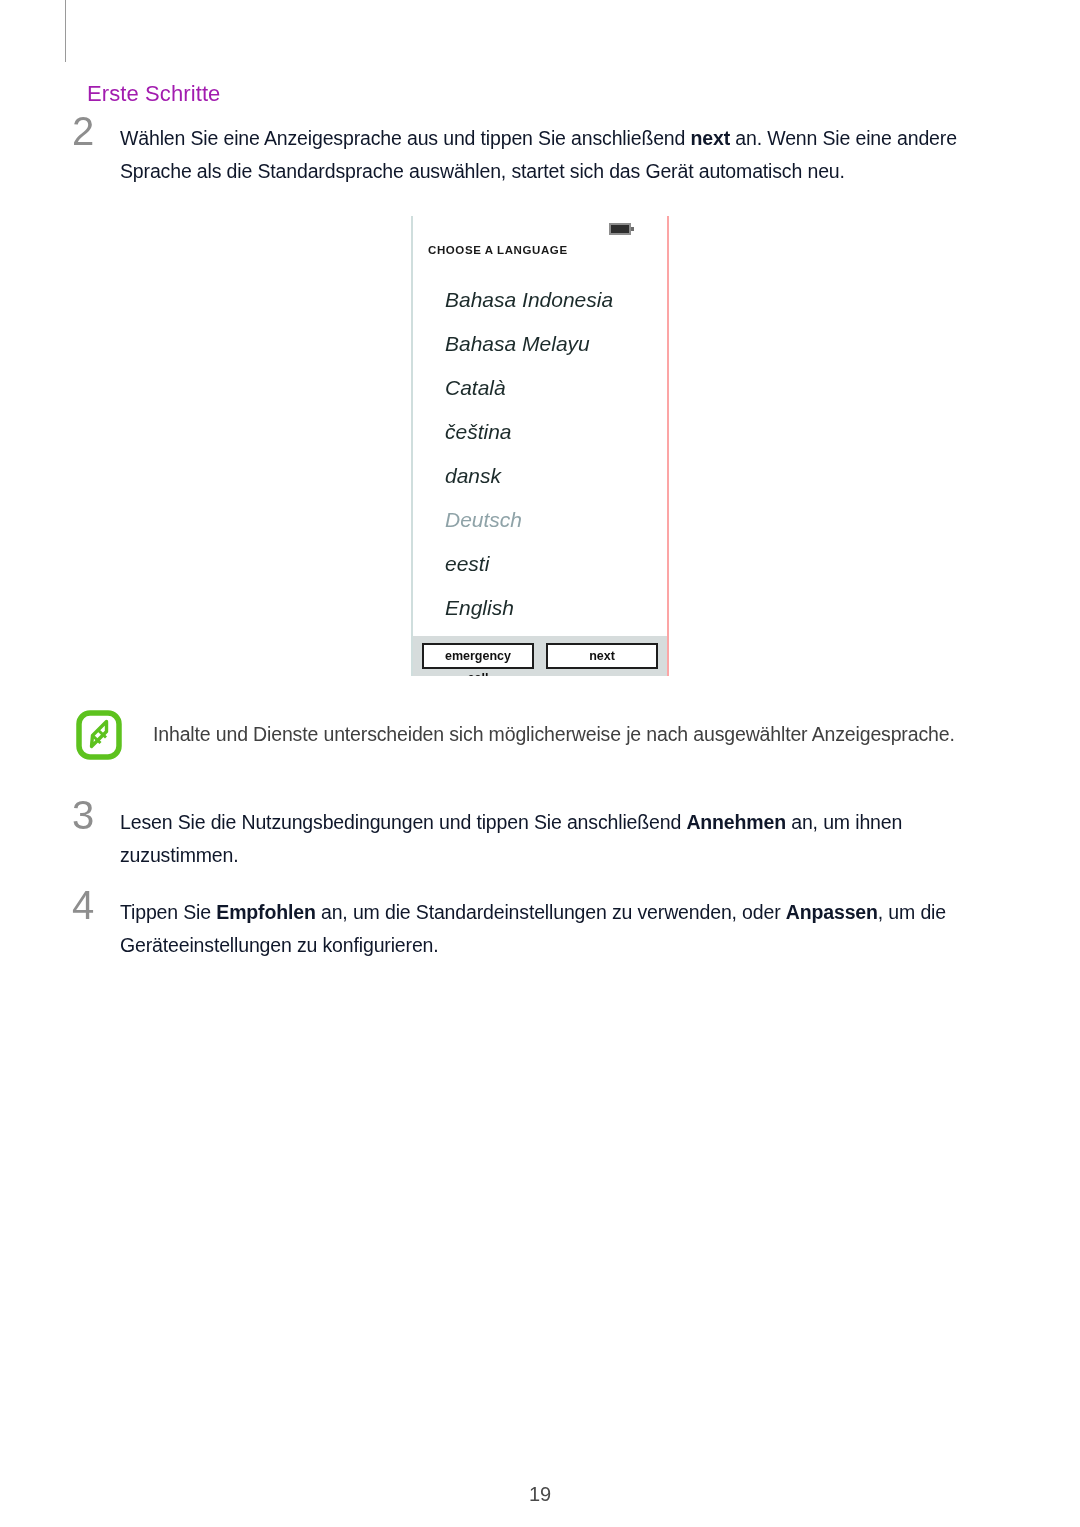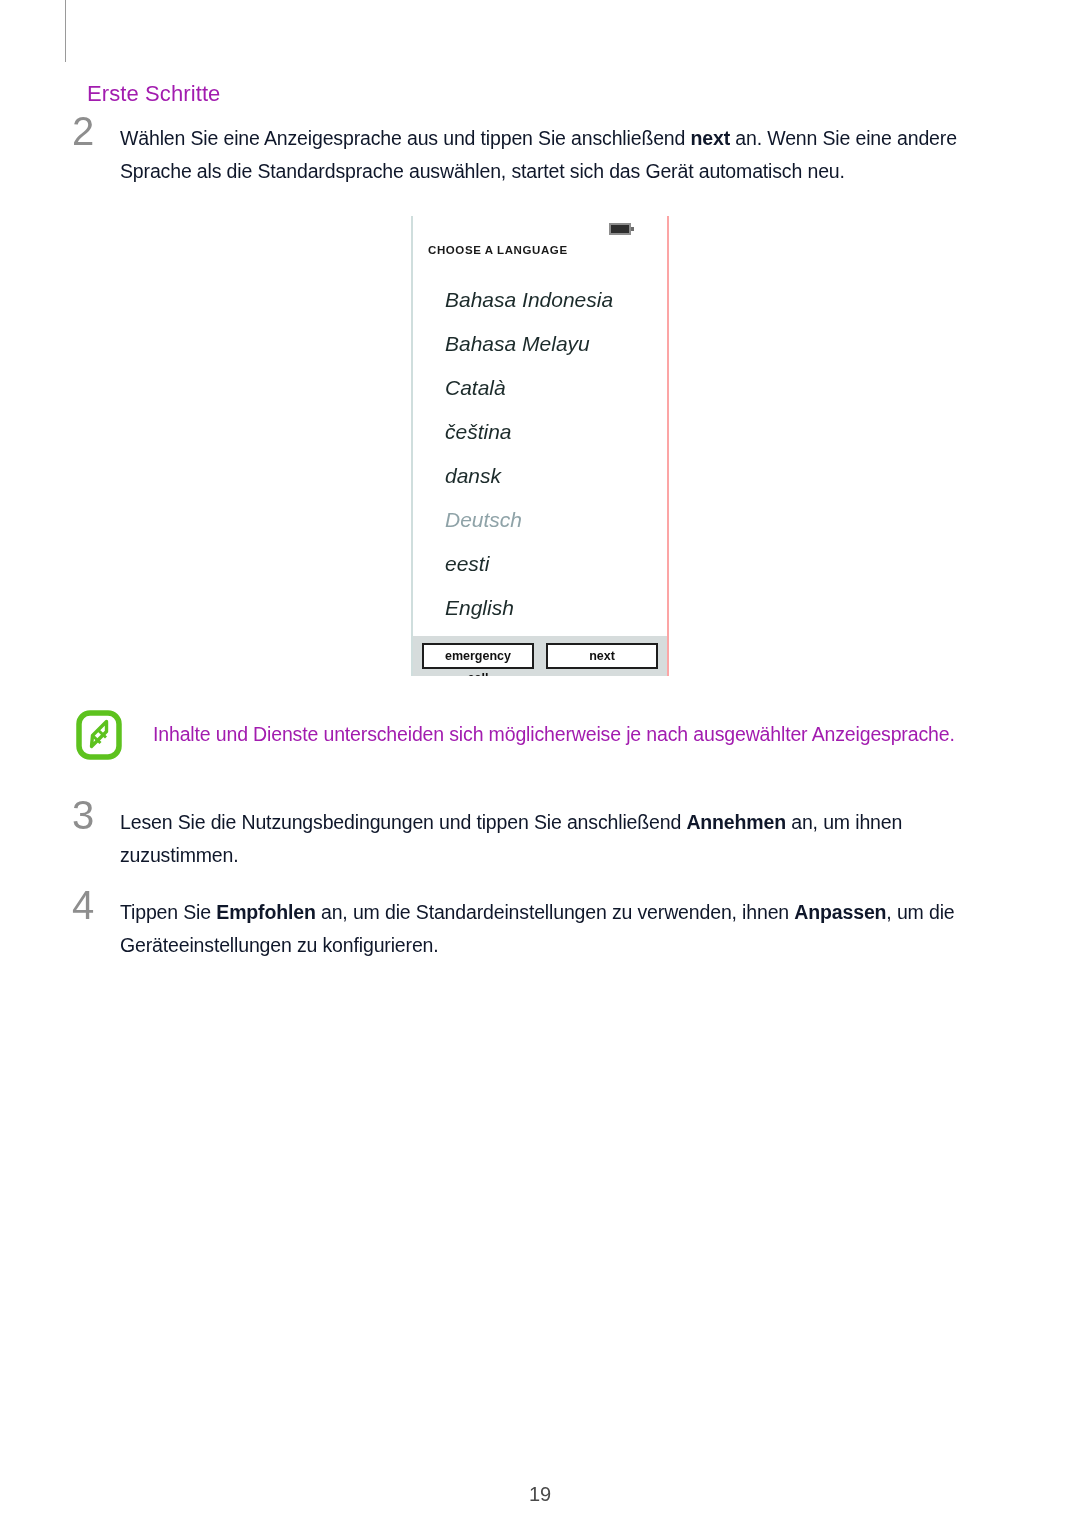--- a/index.html
+++ b/index.html
@@ -176,21 +176,21 @@
     flex: 0 0 auto;
     width: 46px;
     height: 50px;
     position: relative;
   }
   .note-text {
     margin-left: 31px;
     margin-top: 9px;
     font-size: 19.5px;
     line-height: 31px;
-    color: #a21caf;
+    color: #404040;
     letter-spacing: -0.15px;
   }
 
   
   .page-number {
     position: absolute;
     left: 0;
     top: 1483px;
     width: 1080px;
     text-align: center;
@@ -248,16 +248,16 @@
   <div class="note-text">Inhalte und Dienste unterscheiden sich möglicherweise je nach ausgewählter Anzeigesprache.</div>
 </div>
 
 <div class="step" id="step3">
   <div class="step-num">3</div>
   <div class="step-body"><span>Lesen Sie die Nutzungsbedingungen und tippen Sie anschließend </span><b>Annehmen</b><span> an, um ihnen zuzustimmen.</span></div>
 </div>
 
 <div class="step" id="step4">
   <div class="step-num">4</div>
-  <div class="step-body"><span>Tippen Sie </span><b>Empfohlen</b><span> an, um die Standardeinstellungen zu verwenden, ihnen </span><b>Anpassen</b><span>, um die Geräteeinstellungen zu konfigurieren.</span></div>
+  <div class="step-body"><span>Tippen Sie </span><b>Empfohlen</b><span> an, um die Standardeinstellungen zu verwenden, oder </span><b>Anpassen</b><span>, um die Geräteeinstellungen zu konfigurieren.</span></div>
 </div>
 
 <div class="page-number">19</div>
 
 </body></html>

